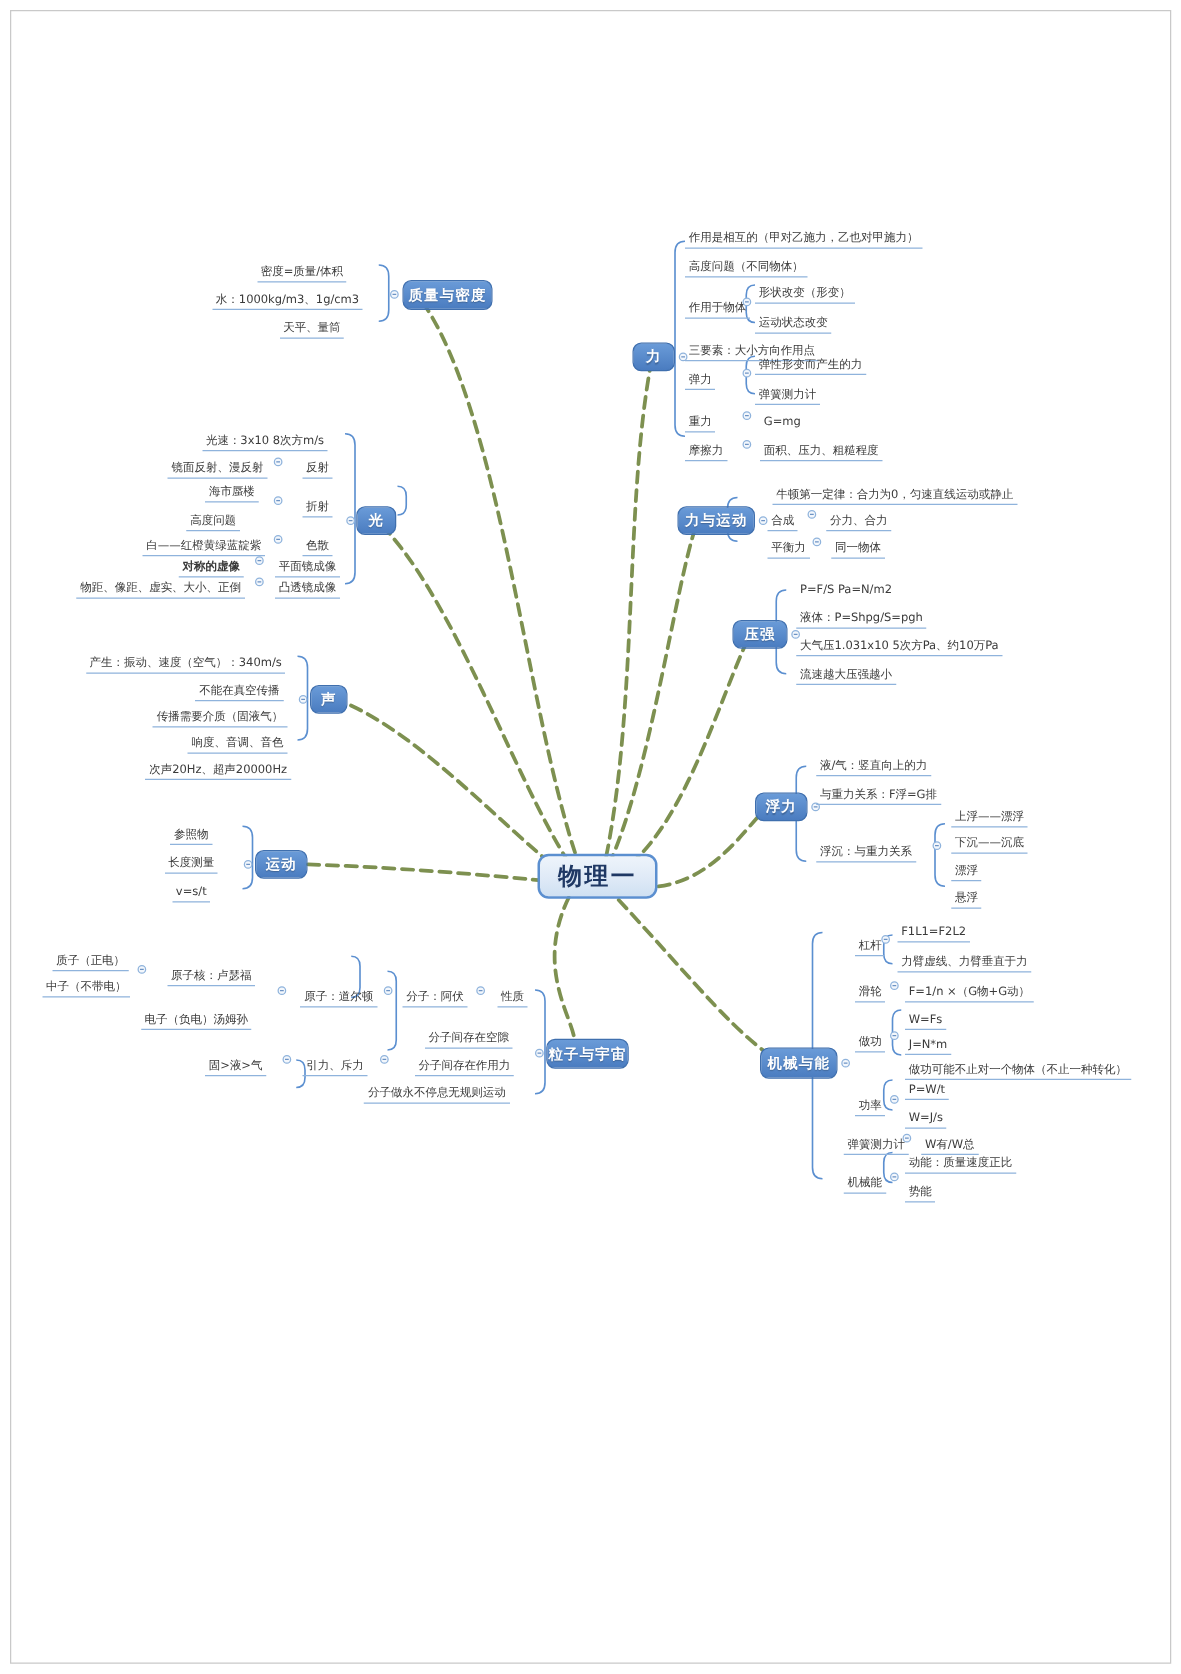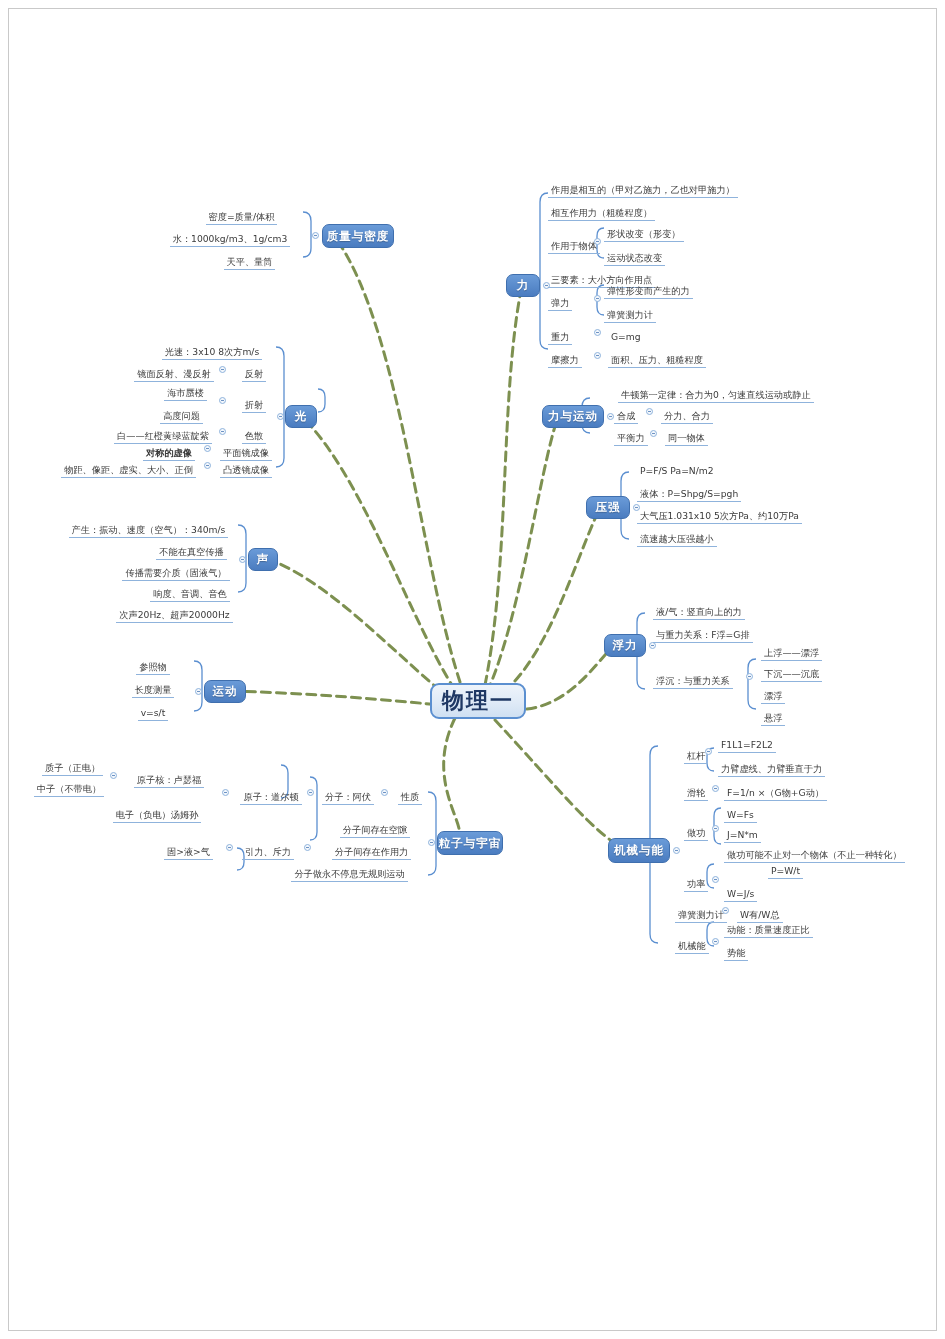--- a/index.html
+++ b/index.html
@@ -9,21 +9,21 @@
   #sheet{position:absolute;left:8px;top:8px;width:929px;height:1323px;border:1px solid #c9c9c9;background:#fff;box-sizing:border-box;}
   #canvas{position:absolute;left:0;top:0;width:945px;height:1339px;}
   svg.lines{position:absolute;left:0;top:0;width:945px;height:1339px;pointer-events:none;}
 
   
   .node{position:absolute;box-sizing:border-box;white-space:nowrap;}
 
   .root{
     background:linear-gradient(180deg,#eef4fb 0%,#dfeaf7 55%,#cfe0f2 100%);
     border:2px solid #5b8fd0;border-radius:9px;
-    color:#1f3864;font-size:22px;font-weight:bold;letter-spacing:2px;
+    color:#1f3864;font-size:19px;font-weight:bold;letter-spacing:2px;
     display:flex;align-items:center;justify-content:center;
   }
   .main{
     background:linear-gradient(180deg,#6a9bd8 0%,#4a7cc0 100%);
     border:1px solid #3f6fae;border-radius:7px;
     color:#ffffff;font-size:11.5px;font-weight:bold;letter-spacing:1px;
     display:flex;align-items:center;justify-content:center;
     text-shadow:0 1px 1px rgba(0,0,0,.25);
   }
   .leaf{
@@ -114,21 +114,21 @@
         <path d="M237,848 q7,0 7,8 L244,862 q0,8 -7,8"></path>
       </g>
     </svg>
 
     <div class="node root" style="left:430px;top:683px;width:96px;height:36px;">物理一</div>
 
     <div class="node main" style="left:506px;top:274px;width:34px;height:23px;">力</div>
     <div class="dot" style="left:543px;top:282px;"></div>
 
     <div class="node" style="left:548px;top:178px;"><span class="leaf">作用是相互的（甲对乙施力，乙也对甲施力）</span></div>
-    <div class="node" style="left:548px;top:201px;"><span class="leaf">相互作用力（粗糙程度）</span></div>
+    <div class="node" style="left:548px;top:201px;"><span class="leaf">高度问题（不同物体）</span></div>
     <div class="node" style="left:548px;top:234px;"><span class="leaf">作用于物体</span></div>
     <div class="dot" style="left:594px;top:238px;"></div>
     <div class="node" style="left:604px;top:222px;"><span class="leaf">形状改变（形变）</span></div>
     <div class="node" style="left:604px;top:246px;"><span class="leaf">运动状态改变</span></div>
     <div class="node" style="left:548px;top:268px;"><span class="leaf">三要素：大小方向作用点</span></div>
     <div class="node" style="left:548px;top:291px;"><span class="leaf">弹力</span></div>
     <div class="dot" style="left:594px;top:295px;"></div>
     <div class="node" style="left:604px;top:279px;"><span class="leaf">弹性形变而产生的力</span></div>
     <div class="node" style="left:604px;top:303px;"><span class="leaf">弹簧测力计</span></div>
     <div class="node" style="left:548px;top:325px;"><span class="leaf">重力</span></div>
@@ -182,21 +182,21 @@
     <div class="node" style="left:724px;top:781px;"><span class="leaf">F=1/n ×（G物+G动）</span></div>
 
     <div class="node" style="left:684px;top:821px;"><span class="leaf">做功</span></div>
     <div class="dot" style="left:712px;top:825px;"></div>
     <div class="node" style="left:724px;top:803px;"><span class="leaf">W=Fs</span></div>
     <div class="node" style="left:724px;top:823px;"><span class="leaf">J=N*m</span></div>
     <div class="node" style="left:724px;top:843px;"><span class="leaf">做功可能不止对一个物体（不止一种转化）</span></div>
 
     <div class="node" style="left:684px;top:872px;"><span class="leaf">功率</span></div>
     <div class="dot" style="left:712px;top:876px;"></div>
-    <div class="node" style="left:724px;top:859px;margin-left:44px;"><span class="leaf">P=W/t</span></div>
+    <div class="node" style="left:724px;top:859px;"><span class="leaf">P=W/t</span></div>
     <div class="node" style="left:724px;top:882px;"><span class="leaf">W=J/s</span></div>
 
     <div class="node" style="left:675px;top:903px;"><span class="leaf">弹簧测力计</span></div>
     <div class="dot" style="left:722px;top:907px;"></div>
     <div class="node" style="left:737px;top:903px;"><span class="leaf">W有/W总</span></div>
 
     <div class="node" style="left:675px;top:934px;"><span class="leaf">机械能</span></div>
     <div class="dot" style="left:712px;top:938px;"></div>
     <div class="node" style="left:724px;top:918px;"><span class="leaf">动能：质量速度正比</span></div>
     <div class="node" style="left:724px;top:941px;"><span class="leaf">势能</span></div>
@@ -213,21 +213,21 @@
 
     <div class="node" style="left:148px;top:340px;width:128px;text-align:center;"><span class="leaf c">光速：3x10 8次方m/s</span></div>
 
     <div class="node" style="left:232px;top:362px;width:44px;text-align:center;"><span class="leaf c">反射</span></div>
     <div class="dot" style="left:219px;top:366px;"></div>
     <div class="node" style="left:133px;top:362px;width:82px;text-align:center;"><span class="leaf c">镜面反射、漫反射</span></div>
 
     <div class="node" style="left:232px;top:393px;width:44px;text-align:center;"><span class="leaf c">折射</span></div>
     <div class="dot" style="left:219px;top:397px;"></div>
     <div class="node" style="left:154px;top:381px;width:63px;text-align:center;"><span class="leaf c">海市蜃楼</span></div>
-    <div class="node" style="left:150px;top:404px;width:63px;text-align:center;"><span class="leaf c">高度问题</span></div>
+    <div class="node" style="left:139px;top:404px;width:63px;text-align:center;"><span class="leaf c">高度问题</span></div>
 
     <div class="node" style="left:232px;top:424px;width:44px;text-align:center;"><span class="leaf c">色散</span></div>
     <div class="dot" style="left:219px;top:428px;"></div>
     <div class="node" style="left:110px;top:424px;width:106px;text-align:center;"><span class="leaf c">白——红橙黄绿蓝靛紫</span></div>
 
     <div class="node" style="left:216px;top:441px;width:60px;text-align:center;"><span class="leaf c">平面镜成像</span></div>
     <div class="dot" style="left:204px;top:445px;"></div>
     <div class="node" style="left:137px;top:441px;width:64px;text-align:center;font-weight:bold;"><span class="leaf c">对称的虚像</span></div>
 
     <div class="node" style="left:216px;top:458px;width:60px;text-align:center;"><span class="leaf c">凸透镜成像</span></div>

